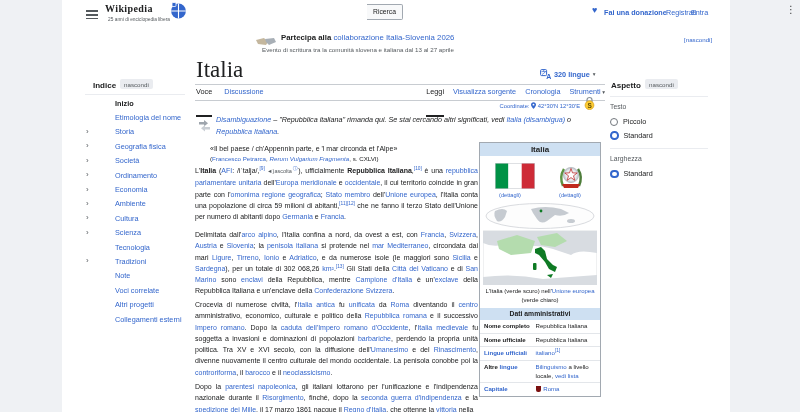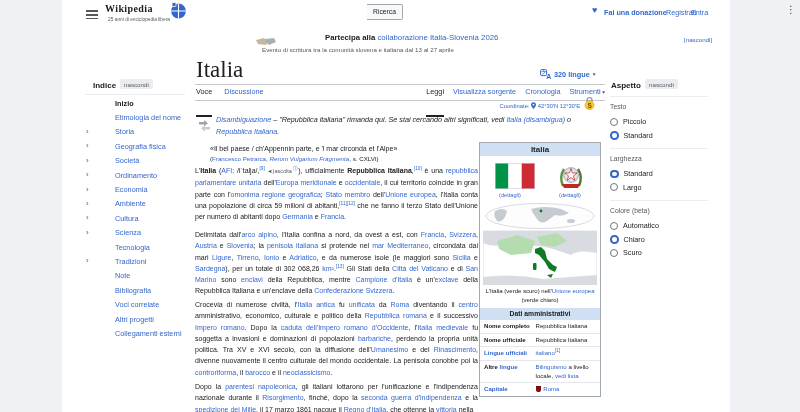--- a/index.html
+++ b/index.html
@@ -20,21 +20,21 @@
   .tagline{font-size:4.8px;color:#54595d;width:70px;text-align:center;}
   .searchbox{display:flex;align-items:center;border:1px solid #a2a9b1;border-radius:2px 0 0 2px;background:#fff;width:162px;height:16px;box-sizing:border-box;padding:0 3px;}
   .searchbox input{border:none;outline:none;font-size:6.8px;width:130px;font-family:inherit;color:#202122;padding:0;margin-left:3px;background:transparent;}
   .searchbox input::placeholder{color:#72777d;}
   .searchbtn{width:36px;height:16px;box-sizing:border-box;border:1px solid #a2a9b1;border-left:none;border-radius:0 2px 2px 0;background:#f8f9fa;font-size:6.8px;line-height:14px;text-align:center;color:#202122;}
   .hlink{font-size:7.2px;color:#3366cc;}
   .heart{color:#3366cc;font-size:9px;line-height:9px;}
   .dots{font-size:10px;color:#404244;}
 
   
-  .banner-main{font-size:7.8px;margin-left:44px;}
+  .banner-main{font-size:7.8px;}
   .banner-sub{font-size:6.2px;color:#54595d;}
   .hide-link{font-size:6.2px;color:#3366cc;}
 
   
   .panel-title{font-size:8px;font-weight:bold;}
   .pill{font-size:6.2px;color:#54595d;background:#eaecf0;border-radius:2px;padding:1.5px 4px;}
   .hrline{height:1px;background:#eaecf0;}
   .sb-item{display:flex;align-items:center;height:14.4px;}
   .chev{width:9px;font-size:8px;color:#54595d;line-height:8px;}
   .sb-label{font-size:7.3px;color:#3366cc;margin-left:20px;}
@@ -161,24 +161,20 @@
         <span class="chev"></span>
         <span class="sb-label">Tecnologia</span>
       </div>
       <div class="sb-item">
         <span class="chev">›</span>
         <span class="sb-label">Tradizioni</span>
       </div>
       <div class="sb-item">
         <span class="chev"></span>
         <span class="sb-label">Note</span>
-      </div>
-      <div class="sb-item">
-        <span class="chev"></span>
-        <span class="sb-label">Bibliografia</span>
       </div>
       <div class="sb-item">
         <span class="chev"></span>
         <span class="sb-label">Voci correlate</span>
       </div>
       <div class="sb-item">
         <span class="chev"></span>
         <span class="sb-label">Altri progetti</span>
       </div>
       <div class="sb-item">
@@ -317,35 +313,16 @@
           <span class="radio sel"></span>
           <span class="ap-opt-label">Standard</span>
         </div>
       </div>
       <div class="ap-sec">
         <div class="ap-lab">Larghezza</div>
         <div class="ap-opt">
           <span class="radio sel"></span>
           <span class="ap-opt-label">Standard</span>
         </div>
-        <div class="ap-opt">
-          <span class="radio"></span>
-          <span class="ap-opt-label">Largo</span>
-        </div>
-      </div>
-      <div class="ap-sec">
-        <div class="ap-lab">Colore (beta)</div>
-        <div class="ap-opt">
-          <span class="radio"></span>
-          <span class="ap-opt-label">Automatico</span>
-        </div>
-        <div class="ap-opt">
-          <span class="radio sel"></span>
-          <span class="ap-opt-label">Chiaro</span>
-        </div>
-        <div class="ap-opt">
-          <span class="radio"></span>
-          <span class="ap-opt-label">Scuro</span>
-        </div>
       </div>
     </div>
 
 </div>
 
 </body></html>

